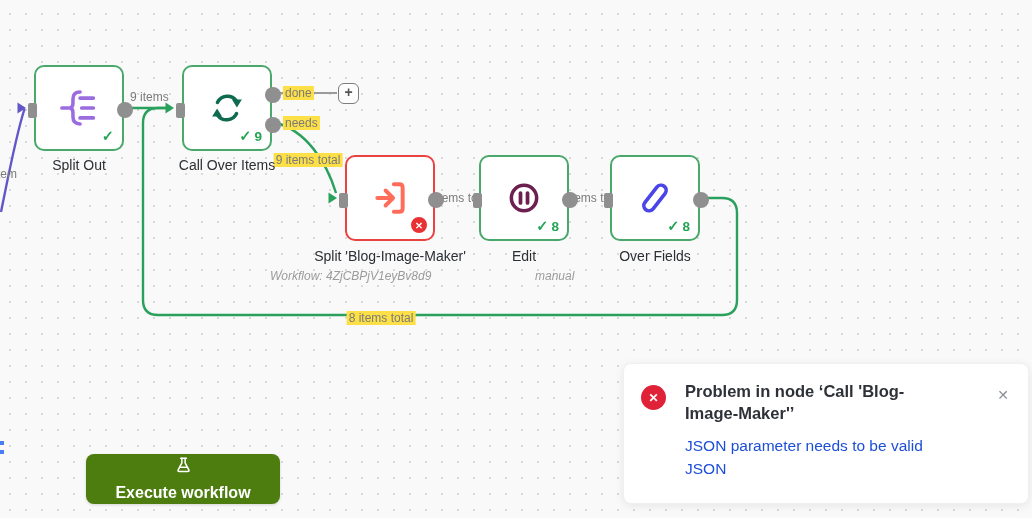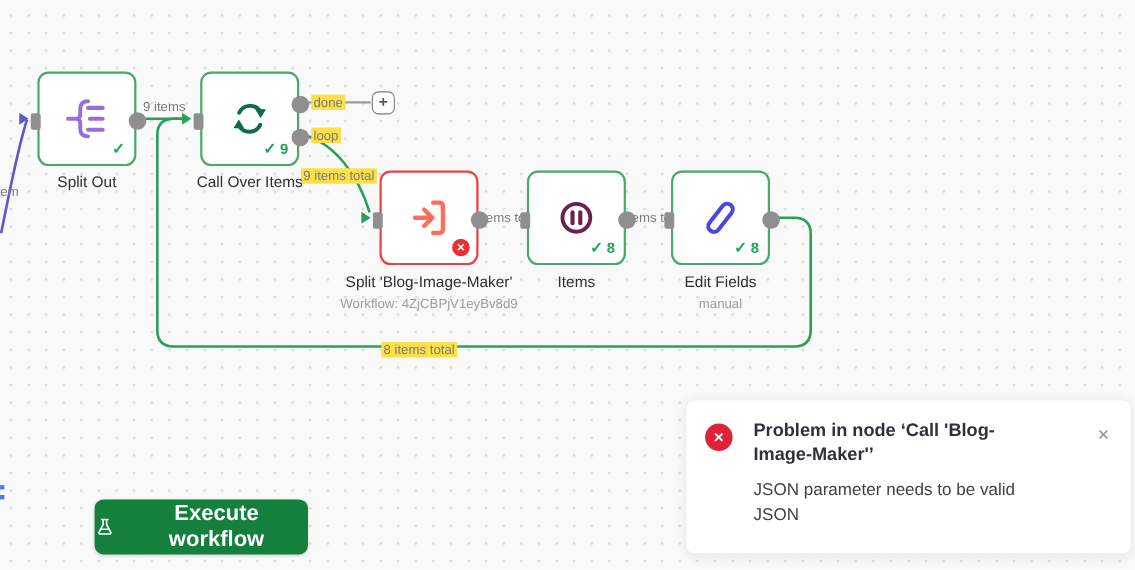--- a/index.html
+++ b/index.html
@@ -52,22 +52,22 @@
     color:#fff; font-size:9.5px; font-weight:700;
     display:flex; align-items:center; justify-content:center;
   }
 
   
   .node-title {
     position:absolute; width:240px; text-align:center; transform:translateX(-50%);
     font-size:14px; color:#2c2f33; z-index:2; white-space:nowrap;
   }
   .node-sub {
-    position:absolute; width:240px; text-align:center; transform:translateX(-50%);
-    font-size:12px; color:#9b9b9b; z-index:2; white-space:nowrap;
+    position:absolute; width:240px; text-align:left; transform:translateX(-50%);
+    font-size:12px; color:#9b9b9b; z-index:2; white-space:nowrap;font-style:italic;
   }
 
   
   .lbl {
     position:absolute; font-size:12px; color:#7a7a7a; z-index:2; white-space:nowrap;
   }
   .lbl.bg { background:#fde047; padding:0 2px; }
   .lbl.center { transform:translateX(-50%); }
   .gap-clip { position:absolute; height:16px; overflow:hidden; z-index:2; }
   .gap-clip span {
@@ -79,44 +79,44 @@
   .add-btn {
     position:absolute; left:338px; top:83px; width:21px; height:21px;
     background:#fdfdfd; border:1.8px solid #7d7d7d; border-radius:6px;
     color:#555; font-size:14px; font-weight:600; line-height:17px; text-align:center;
     z-index:3; cursor:pointer;
   }
 
   
   .execute-btn {
     position:absolute; left:86px; top:454px; width:194px; height:50px;
-    background:#15803d; border:none; border-radius:8px; color:#fff;
-    font-family:"Liberation Sans", sans-serif; font-size:20px; font-weight:600;
+    background:#4d7c0f; border:none; border-radius:8px; color:#fff;
+    font-family:"Liberation Sans", sans-serif; font-size:16px; font-weight:600;
     display:flex; align-items:center; justify-content:center; gap:9px;
-    box-shadow:0 1px 3px rgba(0,0,0,0.15); z-index:20; cursor:pointer;
+    box-shadow:0 1px 3px rgba(0,0,0,0.15); z-index:20; cursor:pointer;flex-direction:column;
   }
 
   
   .toast {
     position:absolute; left:623px; top:363px; width:406px; height:141px;
     background:#fff; border:1px solid #f0f0f0; border-radius:8px;
     box-shadow:0 2px 10px rgba(0,0,0,0.08); z-index:20;
   }
   .toast-icon {
     position:absolute; left:17px; top:21px; width:25px; height:25px;
     background:#e02239; border-radius:50%; color:#fff; font-size:12px; font-weight:700;
     display:flex; align-items:center; justify-content:center;
   }
   .toast-title {
     position:absolute; left:61px; top:16px; width:272px;
     font-size:16.5px; font-weight:700; color:#2e3138; line-height:22px;
   }
   .toast-msg {
     position:absolute; left:61px; top:70px; width:260px;
-    font-size:15.5px; color:#404040; line-height:23px;
+    font-size:15.5px; color:#1d4ed8; line-height:23px;
   }
   .toast-close {
     position:absolute; right:19px; top:24px; font-size:14px; color:#8d9095;
     cursor:pointer; line-height:14px;
   }
 
   .edge-mark { position:absolute; left:0; width:4px; height:4px; background:#4a7df0; z-index:5; }
 </style>
 </head>
 <body>
@@ -137,21 +137,21 @@
   <path d="M 440 198 L 472 198" fill="none" stroke="#2aa05d" stroke-width="2.4"></path>
 
   <path d="M 574 198 L 605 198" fill="none" stroke="#2aa05d" stroke-width="2.4"></path>
 
   <path d="M 702 198 L 722 198 Q 737 198 737 213 L 737 300 Q 737 315 722 315 L 158 315 Q 143 315 143 300 L 143 123 Q 143 108 158 108 L 167 108" fill="none" stroke="#2aa05d" stroke-width="2.4"></path>
 </svg>
 
 <span class="lbl" style="left:-3px; top:167px;">tem</span>
 <span class="lbl" style="left:130px; top:90px;">9 items</span>
 <span class="lbl bg" style="left:283px; top:86px;">done</span>
-<span class="lbl bg" style="left:283px; top:116px;">loop</span>
+<span class="lbl bg" style="left:283px; top:116px;">needs</span>
 <span class="lbl bg center" style="left:308px; top:153px;">9 items total</span>
 <div class="gap-clip" style="left:436px; top:191px; width:44px;">
     <span>8 items total</span>
   </div>
 <div class="gap-clip" style="left:570px; top:191px; width:41px;">
     <span>8 items total</span>
   </div>
 <span class="lbl bg center" style="left:381px; top:311px;">8 items total</span>
 
 <div class="node node-split">
@@ -216,34 +216,34 @@
       <circle cx="20" cy="20" r="11.5" stroke-width="3.2"></circle>
       <line x1="16.8" y1="15.5" x2="16.8" y2="24.5" stroke-width="3.4"></line>
       <line x1="23.2" y1="15.5" x2="23.2" y2="24.5" stroke-width="3.4"></line>
     </g>
   </svg>
   <span class="count-badge">
       <i class="chk">✓</i>
       <i class="num">8</i>
     </span>
 </div>
-<div class="node-title" style="left:524px; top:248px;">Items</div>
+<div class="node-title" style="left:524px; top:248px;">Edit</div>
 
 <div class="node node-edit">
   <span class="in-port"></span>
   <span class="out-dot"></span>
   <svg class="icon" width="44" height="44" viewBox="0 0 40 40">
     <rect x="15.3" y="6.5" width="9.4" height="27" rx="4.7" fill="none" stroke="#4945e8" stroke-width="3.3" transform="rotate(38 20 20)"></rect>
   </svg>
   <span class="count-badge">
       <i class="chk">✓</i>
       <i class="num">8</i>
     </span>
 </div>
-<div class="node-title" style="left:655px; top:248px;">Edit Fields</div>
+<div class="node-title" style="left:655px; top:248px;">Over Fields</div>
 <div class="node-sub" style="left:655px; top:269px;">manual</div>
 
 <button class="execute-btn">
   <svg width="19" height="19" viewBox="0 0 20 20">
     <g stroke="#fff" fill="none" stroke-width="1.6" stroke-linecap="round" stroke-linejoin="round">
       <path d="M7 2.3 L13 2.3"></path>
       <path d="M8.3 2.5 L8.3 7.2 L4.4 14.6 Q3.6 16.4 5.6 16.4 L14.4 16.4 Q16.4 16.4 15.6 14.6 L11.7 7.2 L11.7 2.5"></path>
       <path d="M6.2 11.8 L13.8 11.8"></path>
     </g>
   </svg>

